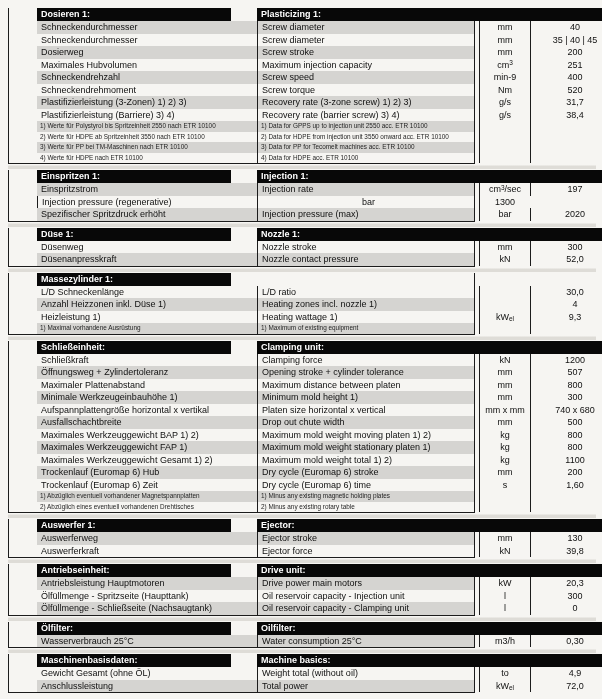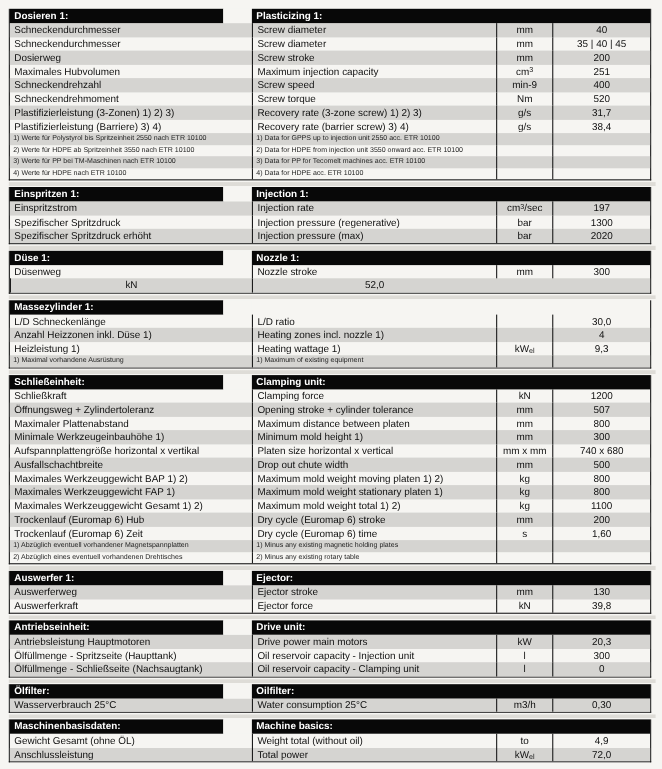--- a/index.html
+++ b/index.html
@@ -13,24 +13,25 @@
   }
   *{margin:0;padding:0;box-sizing:border-box;}
   html,body{width:602px;height:699px;overflow:hidden;}
   body{
     background:var(--paper);
     font-family:"Liberation Sans","DejaVu Sans",sans-serif;
     color:var(--ink);
   }
   #sheet{width:584px;margin:8px 0 0 8px;}
   .spec-section{
-    width:584px;
+    width:467px;
     border-left:1px solid var(--line);
     border-right:1px solid var(--line);
     border-bottom:1px solid var(--line);
+    padding-left:28px;
   }
   .hdr{
     display:grid;
     grid-template-columns:194px 26px 362px;
     height:13px;line-height:13px;
   }
   .hdr-cell{
     background:var(--header-bg);
     color:var(--header-fg);
     font-weight:bold;
@@ -153,21 +154,20 @@
         <div class="hdr-gap"></div>
         <div class="hdr-cell">Injection 1:</div>
       </div>
       <div class="row shaded">
         <div class="c de">Einspritzstrom</div>
         <div class="c en">Injection rate</div>
         <div class="c unit">cm<sup>3</sup>/sec</div>
         <div class="c val">197</div>
       </div>
       <div class="row">
-        <div class="c de">Spezifischer Spritzdruck</div>
         <div class="c en">Injection pressure (regenerative)</div>
         <div class="c unit">bar</div>
         <div class="c val">1300</div>
       </div>
       <div class="row shaded">
         <div class="c de">Spezifischer Spritzdruck erhöht</div>
         <div class="c en">Injection pressure (max)</div>
         <div class="c unit">bar</div>
         <div class="c val">2020</div>
       </div>
@@ -179,20 +179,22 @@
         <div class="hdr-gap"></div>
         <div class="hdr-cell">Nozzle 1:</div>
       </div>
       <div class="row">
         <div class="c de">Düsenweg</div>
         <div class="c en">Nozzle stroke</div>
         <div class="c unit">mm</div>
         <div class="c val">300</div>
       </div>
       <div class="row shaded">
+        <div class="c de">Düsenanpresskraft</div>
+        <div class="c en">Nozzle contact pressure</div>
         <div class="c unit">kN</div>
         <div class="c val">52,0</div>
       </div>
     </section>
     <div class="gap"></div>
     <section class="spec-section">
       <div class="hdr">
         <div class="hdr-cell">Massezylinder 1:</div>
         <div class="hdr-gap"></div>
       </div>

